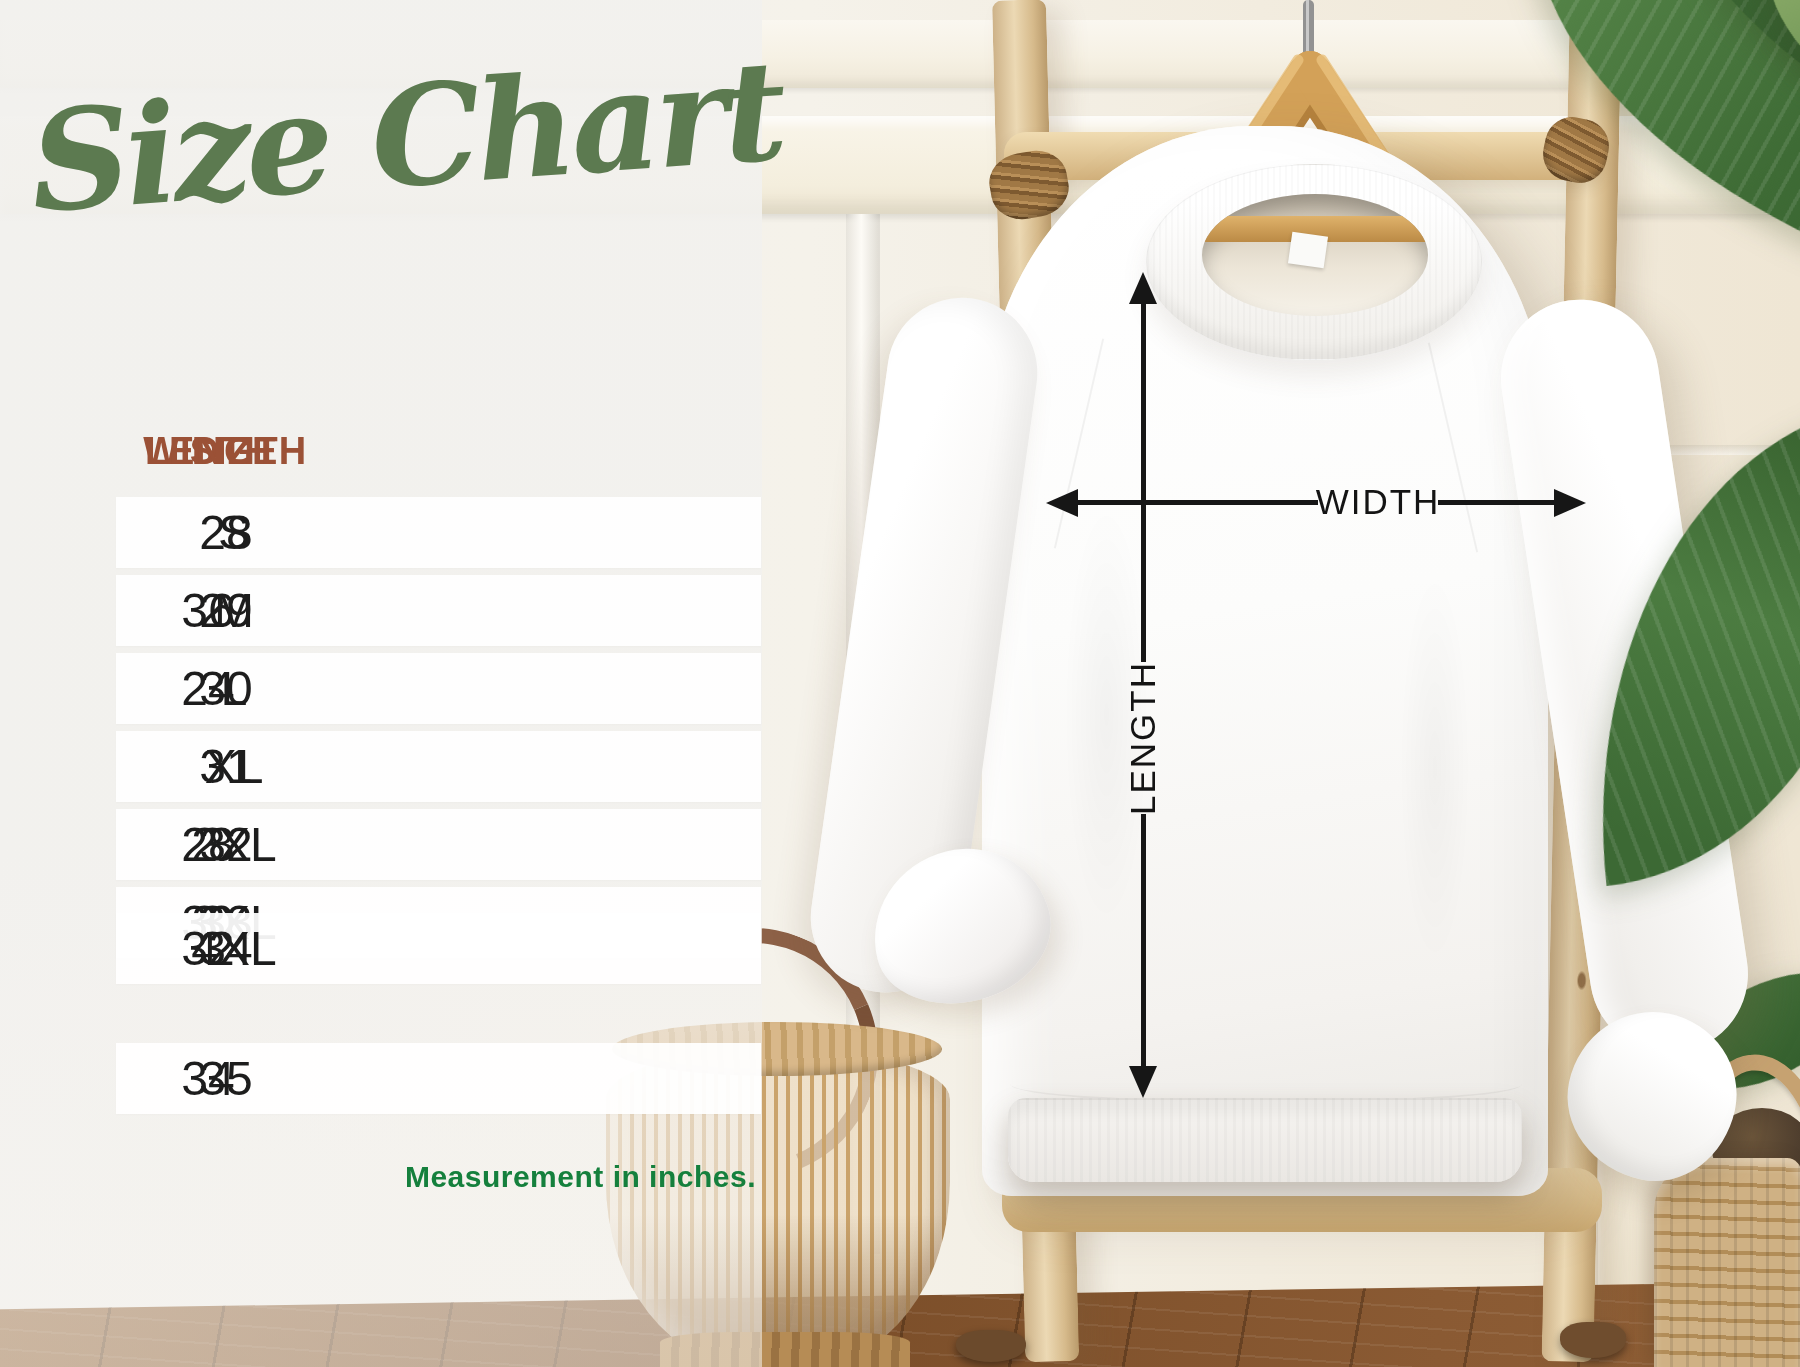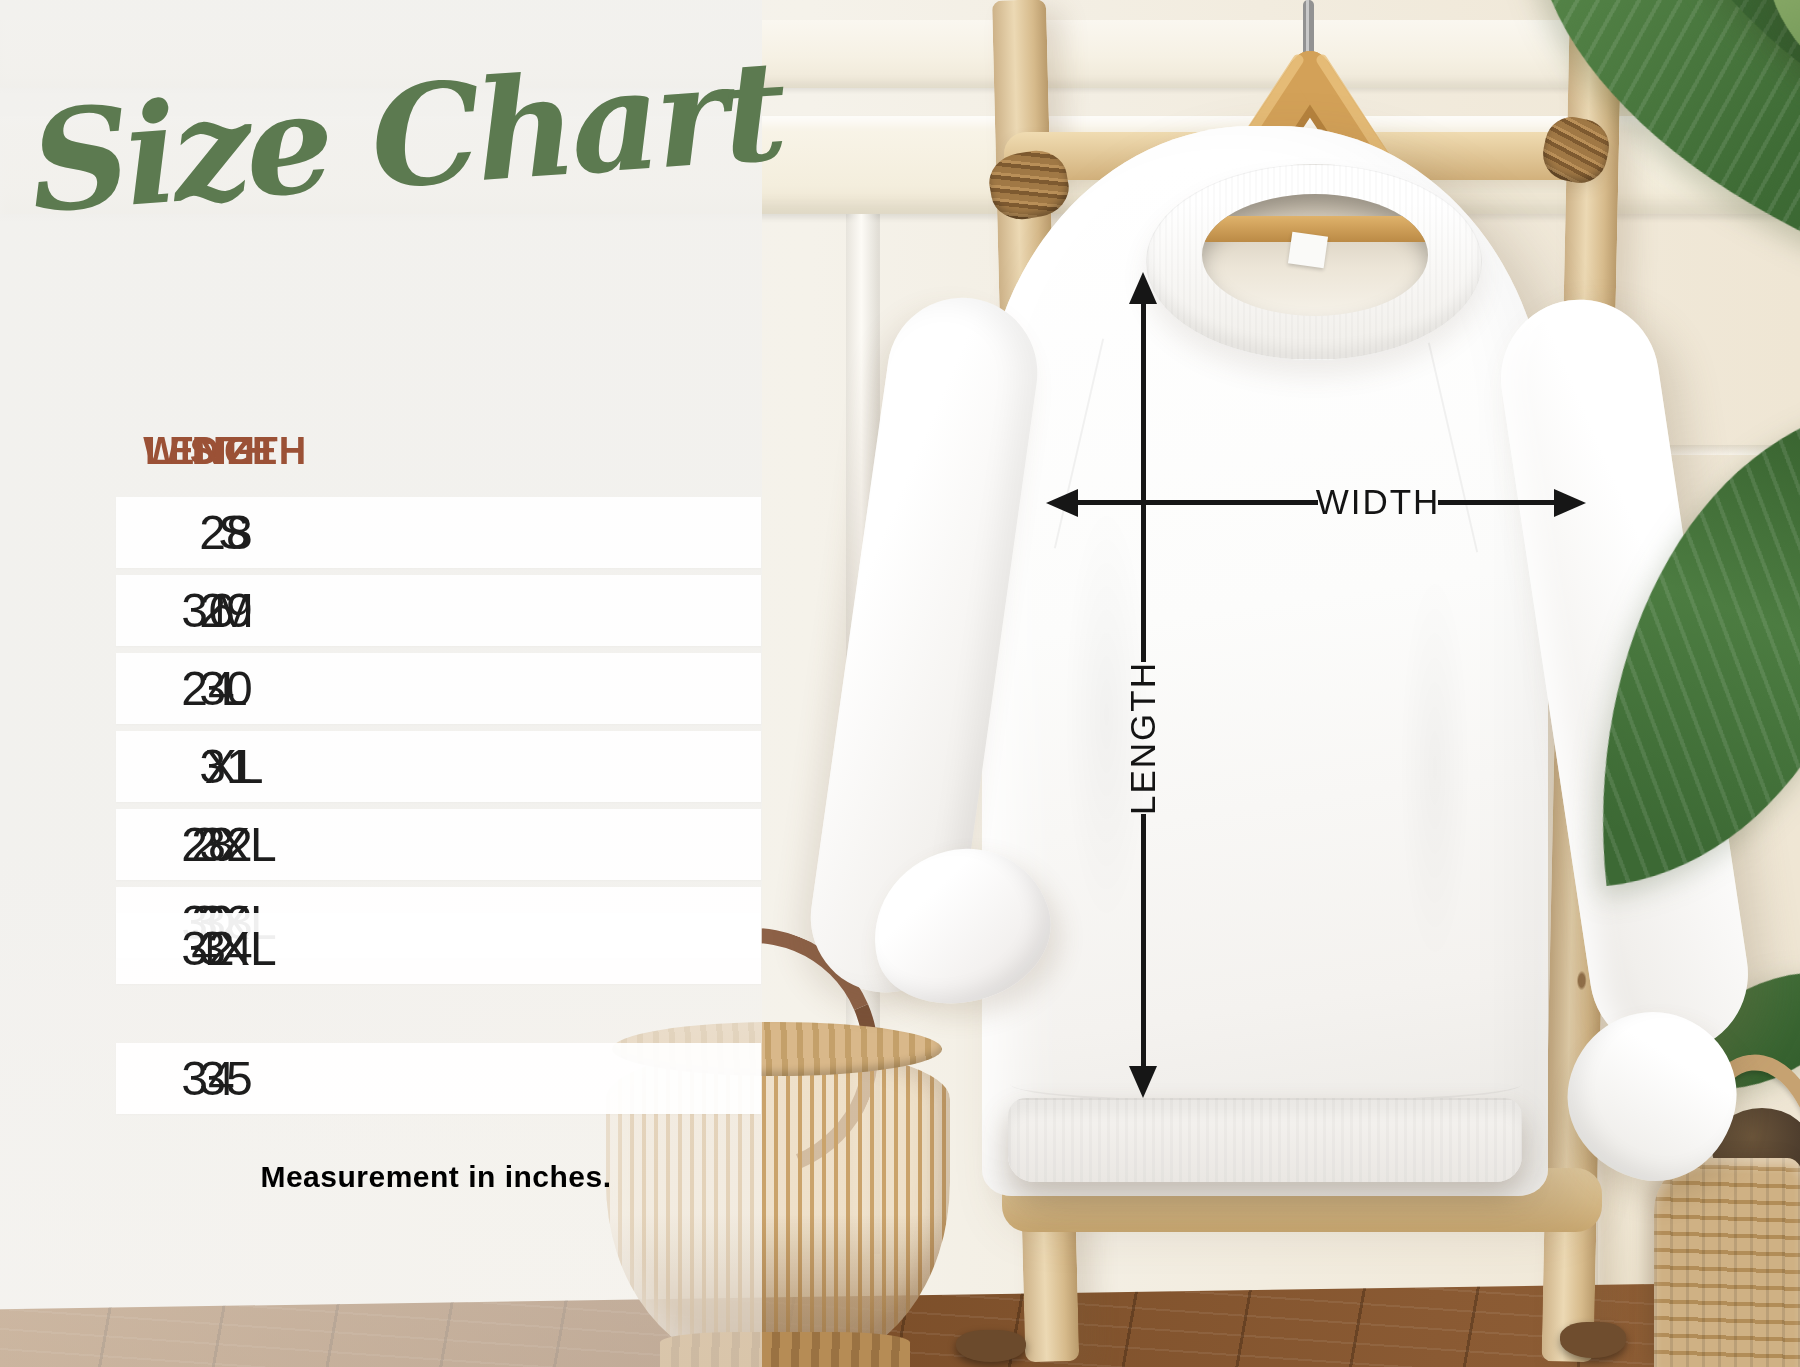--- a/index.html
+++ b/index.html
@@ -181,22 +181,22 @@
   .subtitle{left:170px;top:302px;width:680px;text-align:center;
     font-size:31px;font-weight:500;letter-spacing:2.5px;color:#262626;}
   .thead{left:116px;top:430px;width:640px;height:52px;display:flex;}
   .thead span{position:static;display:block;text-align:center;
     font-size:38px;font-weight:600;letter-spacing:1px;color:#9b5136;}
   .c1{width:236px;} .c2{width:184px;} .c3{width:220px;}
   .trow{left:116px;width:645px;height:71px;display:flex;align-items:center;
     background:rgba(255,255,255,.93);box-shadow:0 1px 2px rgba(0,0,0,.02);}
   .trow span{position:static;display:block;text-align:center;
     font-size:48px;font-weight:500;color:#1d1d1d;}
-  .footnote{left:116px;top:1160px;width:640px;text-align:center;
-    font-size:30px;font-weight:600;letter-spacing:.5px;color:#000000;}
+  .footnote{left:116px;top:1160px;width:640px;text-align:right;
+    font-size:30px;font-weight:600;letter-spacing:.5px;color:#15803d;}
 </style>
 </head>
 <body>
 
 <div id="stage">
 
   <div class="wall">
     <div class="molding-top"></div>
     <div class="chair-rail"></div>
     <div class="wall-groove1"></div>

